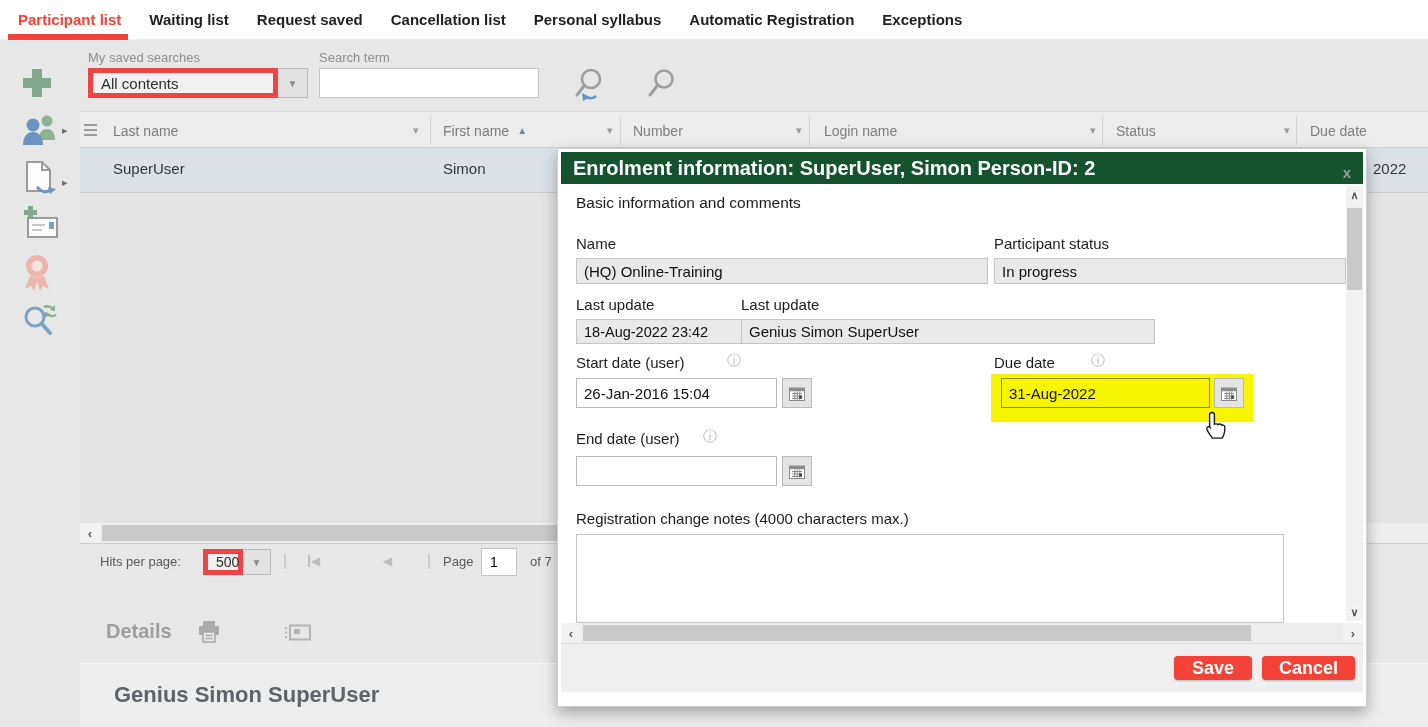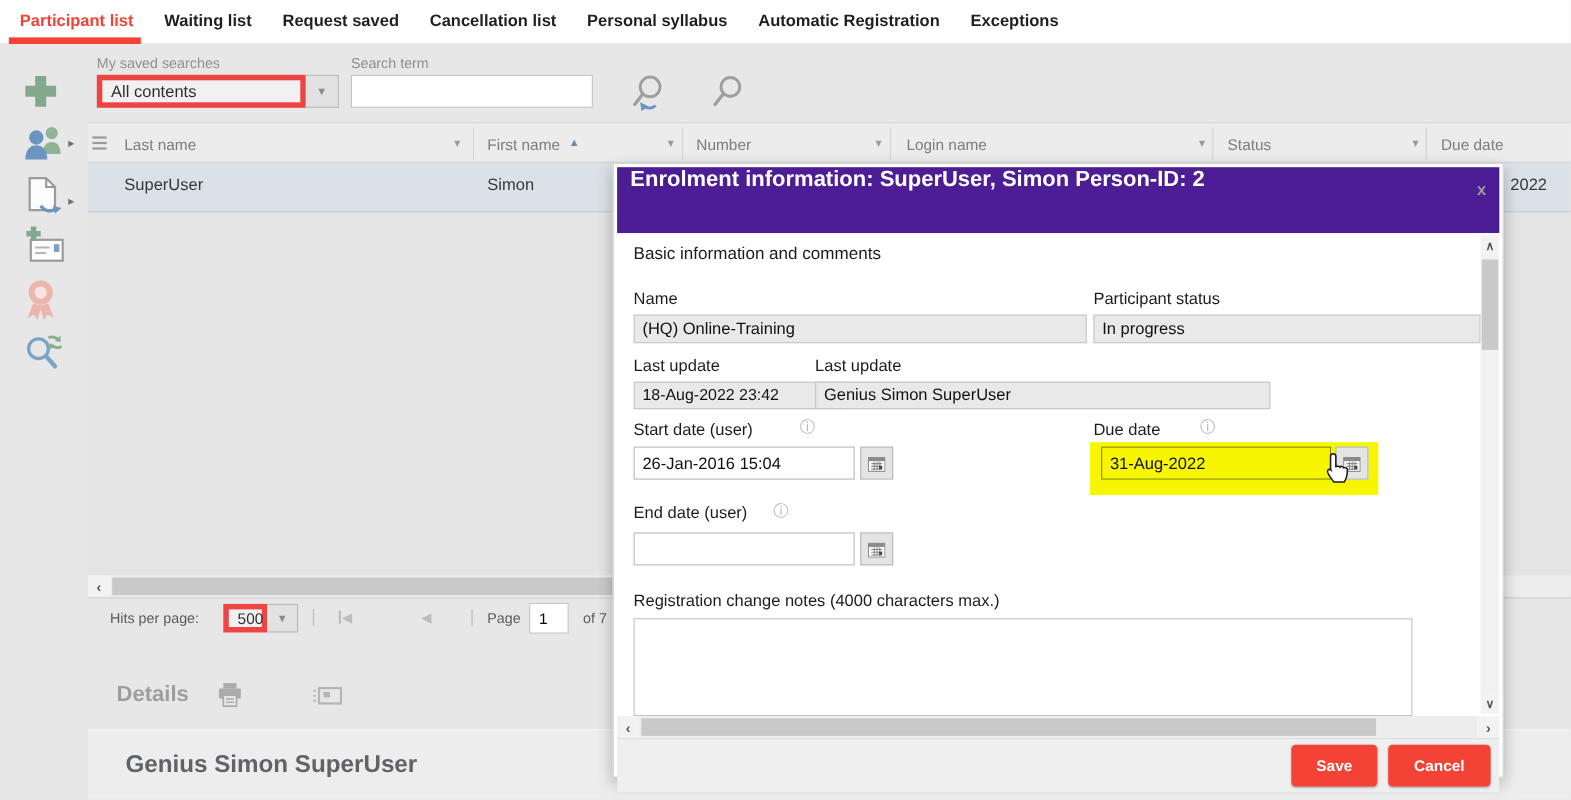--- a/index.html
+++ b/index.html
@@ -55,39 +55,39 @@
 
   
   #details-title { position:absolute; left:106px; top:620px; font-size:20px; font-weight:bold; color:#9e9e9e; }
   #details-strip { position:absolute; left:80px; top:663px; width:1348px; height:64px; background:#ededed;
                    border-top:1px solid #f7f7f7; }
   #person-name { position:absolute; left:34px; top:18px; font-size:22px; font-weight:bold; color:#5f6368; }
 
   
   #modal { position:absolute; left:557px; top:148px; width:810px; height:559px; background:#ffffff;
            border:1px solid #cfcfcf; box-shadow:0 6px 14px rgba(0,0,0,0.3); padding:3px; z-index:10; }
-  #modal-header { position:relative; width:100%; height:60px; background:#4c1d95; display:flex; align-items:flex-start; }
+  #modal-header { position:relative; width:100%; height:32px; background:#14532d; display:flex; align-items:center; }
   #modal-title { font-size:20px; font-weight:bold; color:#ffffff; padding-left:12px; white-space:nowrap; }
   #modal-close { position:absolute; right:12px; top:12px; color:#9e9e9e; font-size:15px; font-weight:bold; cursor:pointer; }
   #modal-body { position:relative; width:100%; height:439px; background:#ffffff; overflow:hidden; }
   .mlbl { position:absolute; font-size:15px; color:#1c1c1c; white-space:nowrap; }
   .rofield { position:absolute; background:#e9e9e9; border:1px solid #c5c5c5; font-size:15px; color:#111;
              display:flex; align-items:center; padding:0 7px; white-space:nowrap; overflow:hidden; }
   .edfield { position:absolute; background:#fff; border:1px solid #b9b9b9; font-size:15px; color:#111;
              padding:0 7px; font-family:"Liberation Sans", sans-serif; }
   .calbtn { position:absolute; width:30px; height:30px; background:#e4e4e4; border:1px solid #b9b9b9;
             display:flex; align-items:center; justify-content:center; cursor:pointer; }
   .infoi { position:absolute; font-size:14px; color:#b3b3b3; cursor:pointer; }
   #hl-due { position:absolute; left:430px; top:190px; width:262px; height:48px; background:#f7f500; }
   #modal-vscroll { position:absolute; right:0; top:2px; width:17px; height:435px; }
   #modal-hscroll { position:relative; width:100%; height:20px; display:flex; }
   #modal-footer { position:relative; width:100%; height:49px; background:#efefef; border-top:1px solid #dcdcdc;
                   display:flex; align-items:center; justify-content:flex-end; gap:10px; padding-right:8px; }
-  .redbtn { background:#f44336; color:#fff; font-weight:bold; font-size:14px; border:none; border-radius:4px;
-            height:38px; cursor:pointer; font-family:"Liberation Sans", sans-serif; box-shadow:0 1px 2px rgba(0,0,0,.25); }
+  .redbtn { background:#f44336; color:#fff; font-weight:bold; font-size:18px; border:none; border-radius:4px;
+            height:24px; cursor:pointer; font-family:"Liberation Sans", sans-serif; box-shadow:0 1px 2px rgba(0,0,0,.25); }
   #cursor { position:absolute; left:1203px; top:410px; z-index:30; pointer-events:none; }
 </style>
 </head>
 <body>
 
 <div id="stage">
 
   <div id="topnav">
     <span class="tab active">Participant list</span>
     <span class="tab">Waiting list</span>

